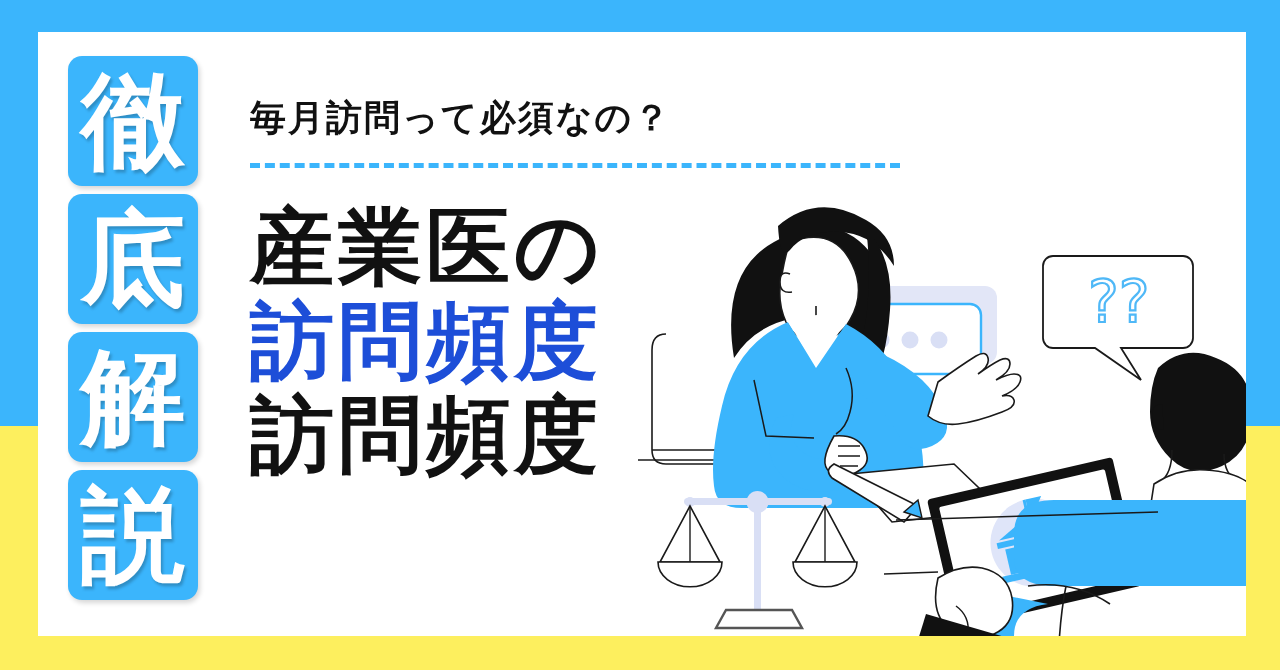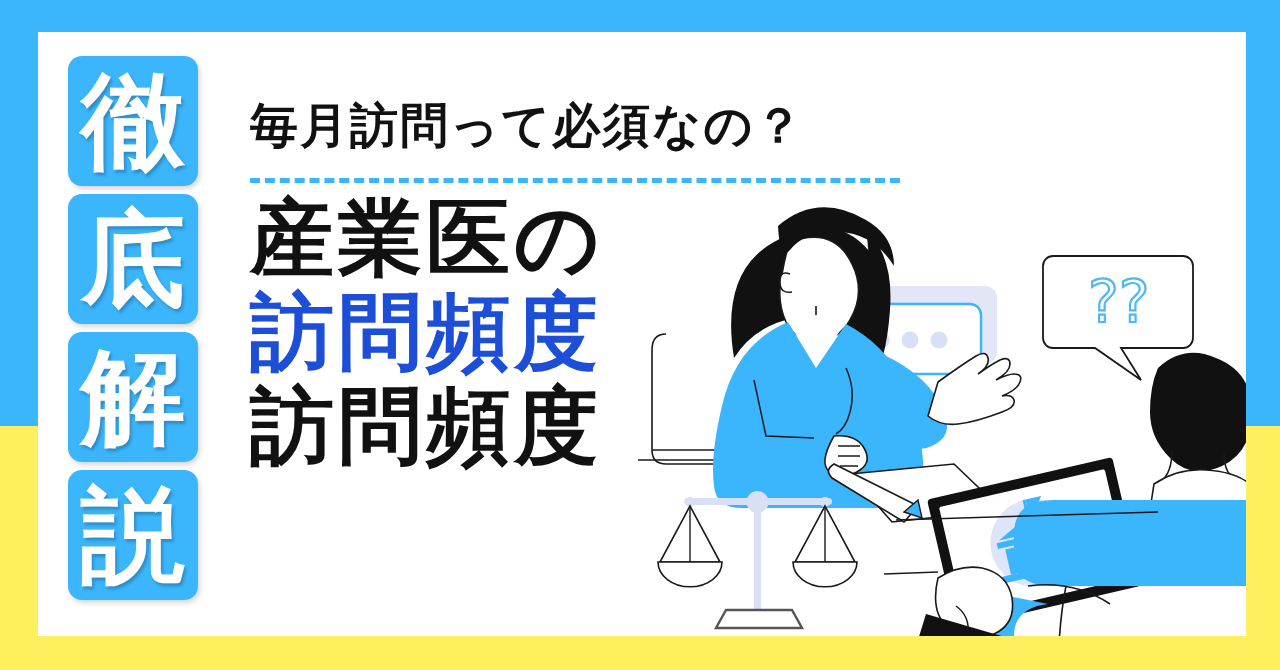--- a/index.html
+++ b/index.html
@@ -50,32 +50,32 @@
   }
 
   
   #text-block {
     position:absolute; left:212px; top:62px;
     width:700px;
   }
   #subtitle {
     font-family:Liberation Mono, monospace;
     font-weight:700;
-    font-size:48px;
+    font-size:36px;
     letter-spacing:2px;
     color:#111;
     white-space:nowrap;
   }
   #dashed-rule {
     margin-top:20px;
     width:650px; height:0;
     border-top:5px dashed #3BB5FC;
   }
   #headline {
-    margin-top:8px;
+    margin-top:32px;
     font-family:"DejaVu Sans", sans-serif;
     font-weight:700;
     font-size:84px;
     line-height:1.12;
     letter-spacing:4px;
     color:#111;
     white-space:nowrap;
   }
   .hl-line { display:block; }
   .hl-red { color:#1d4ed8; }

